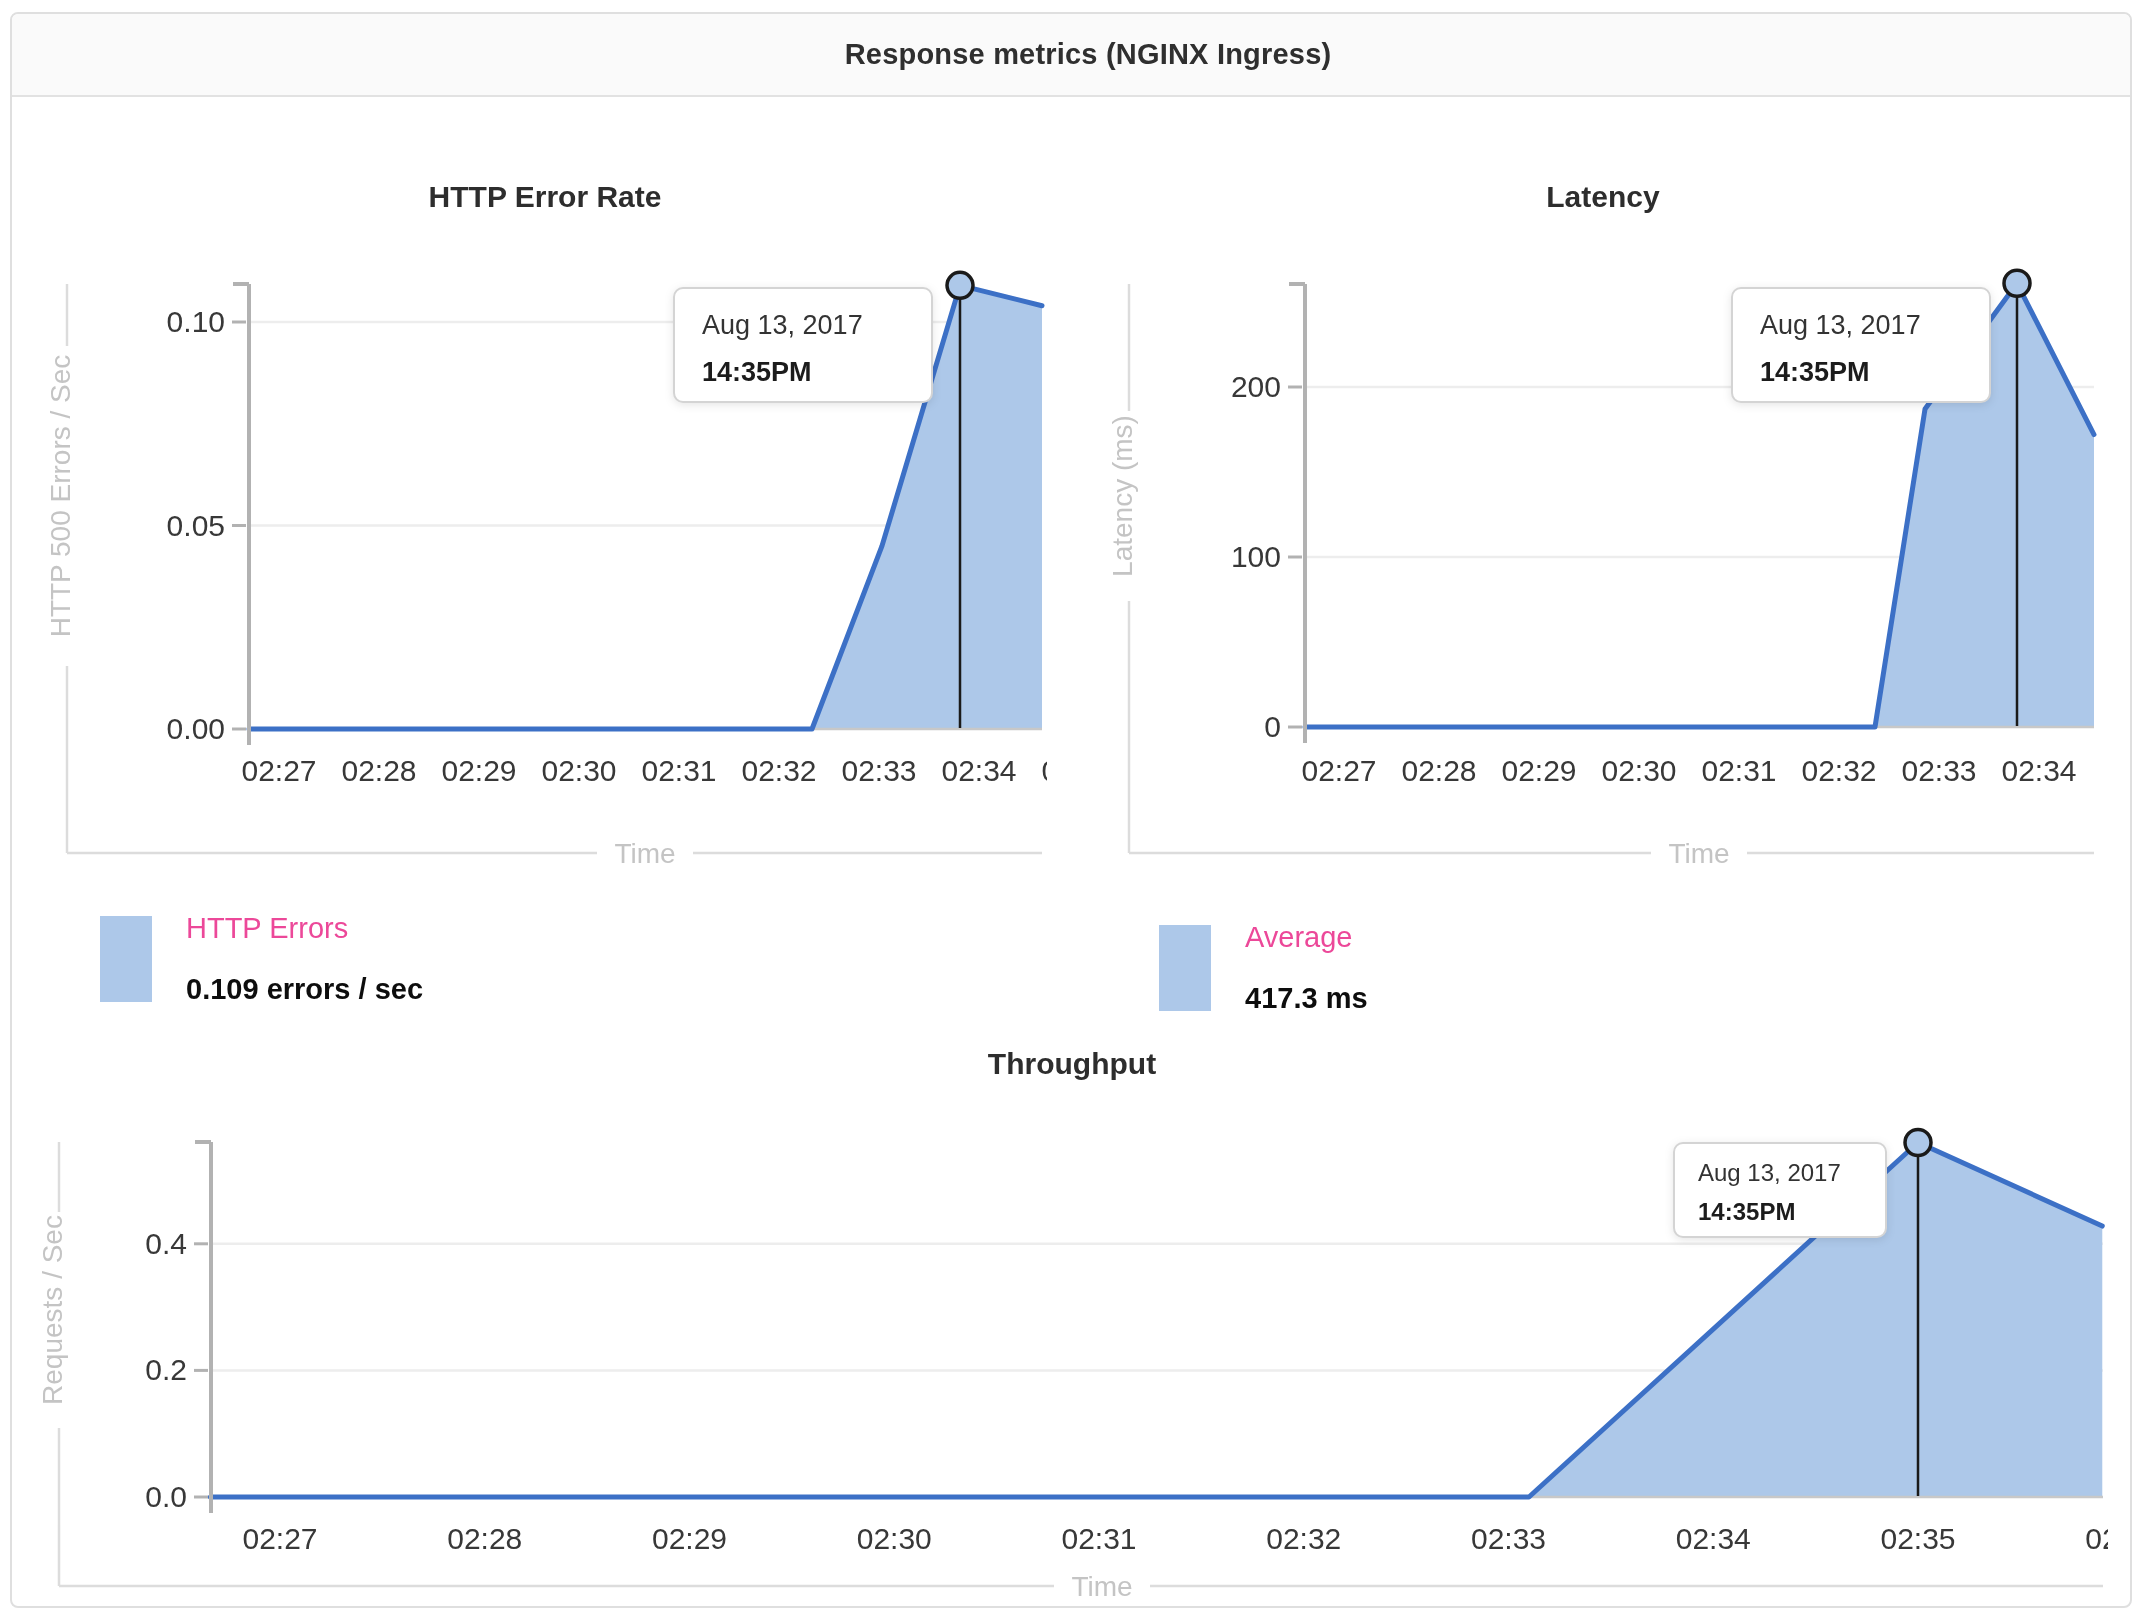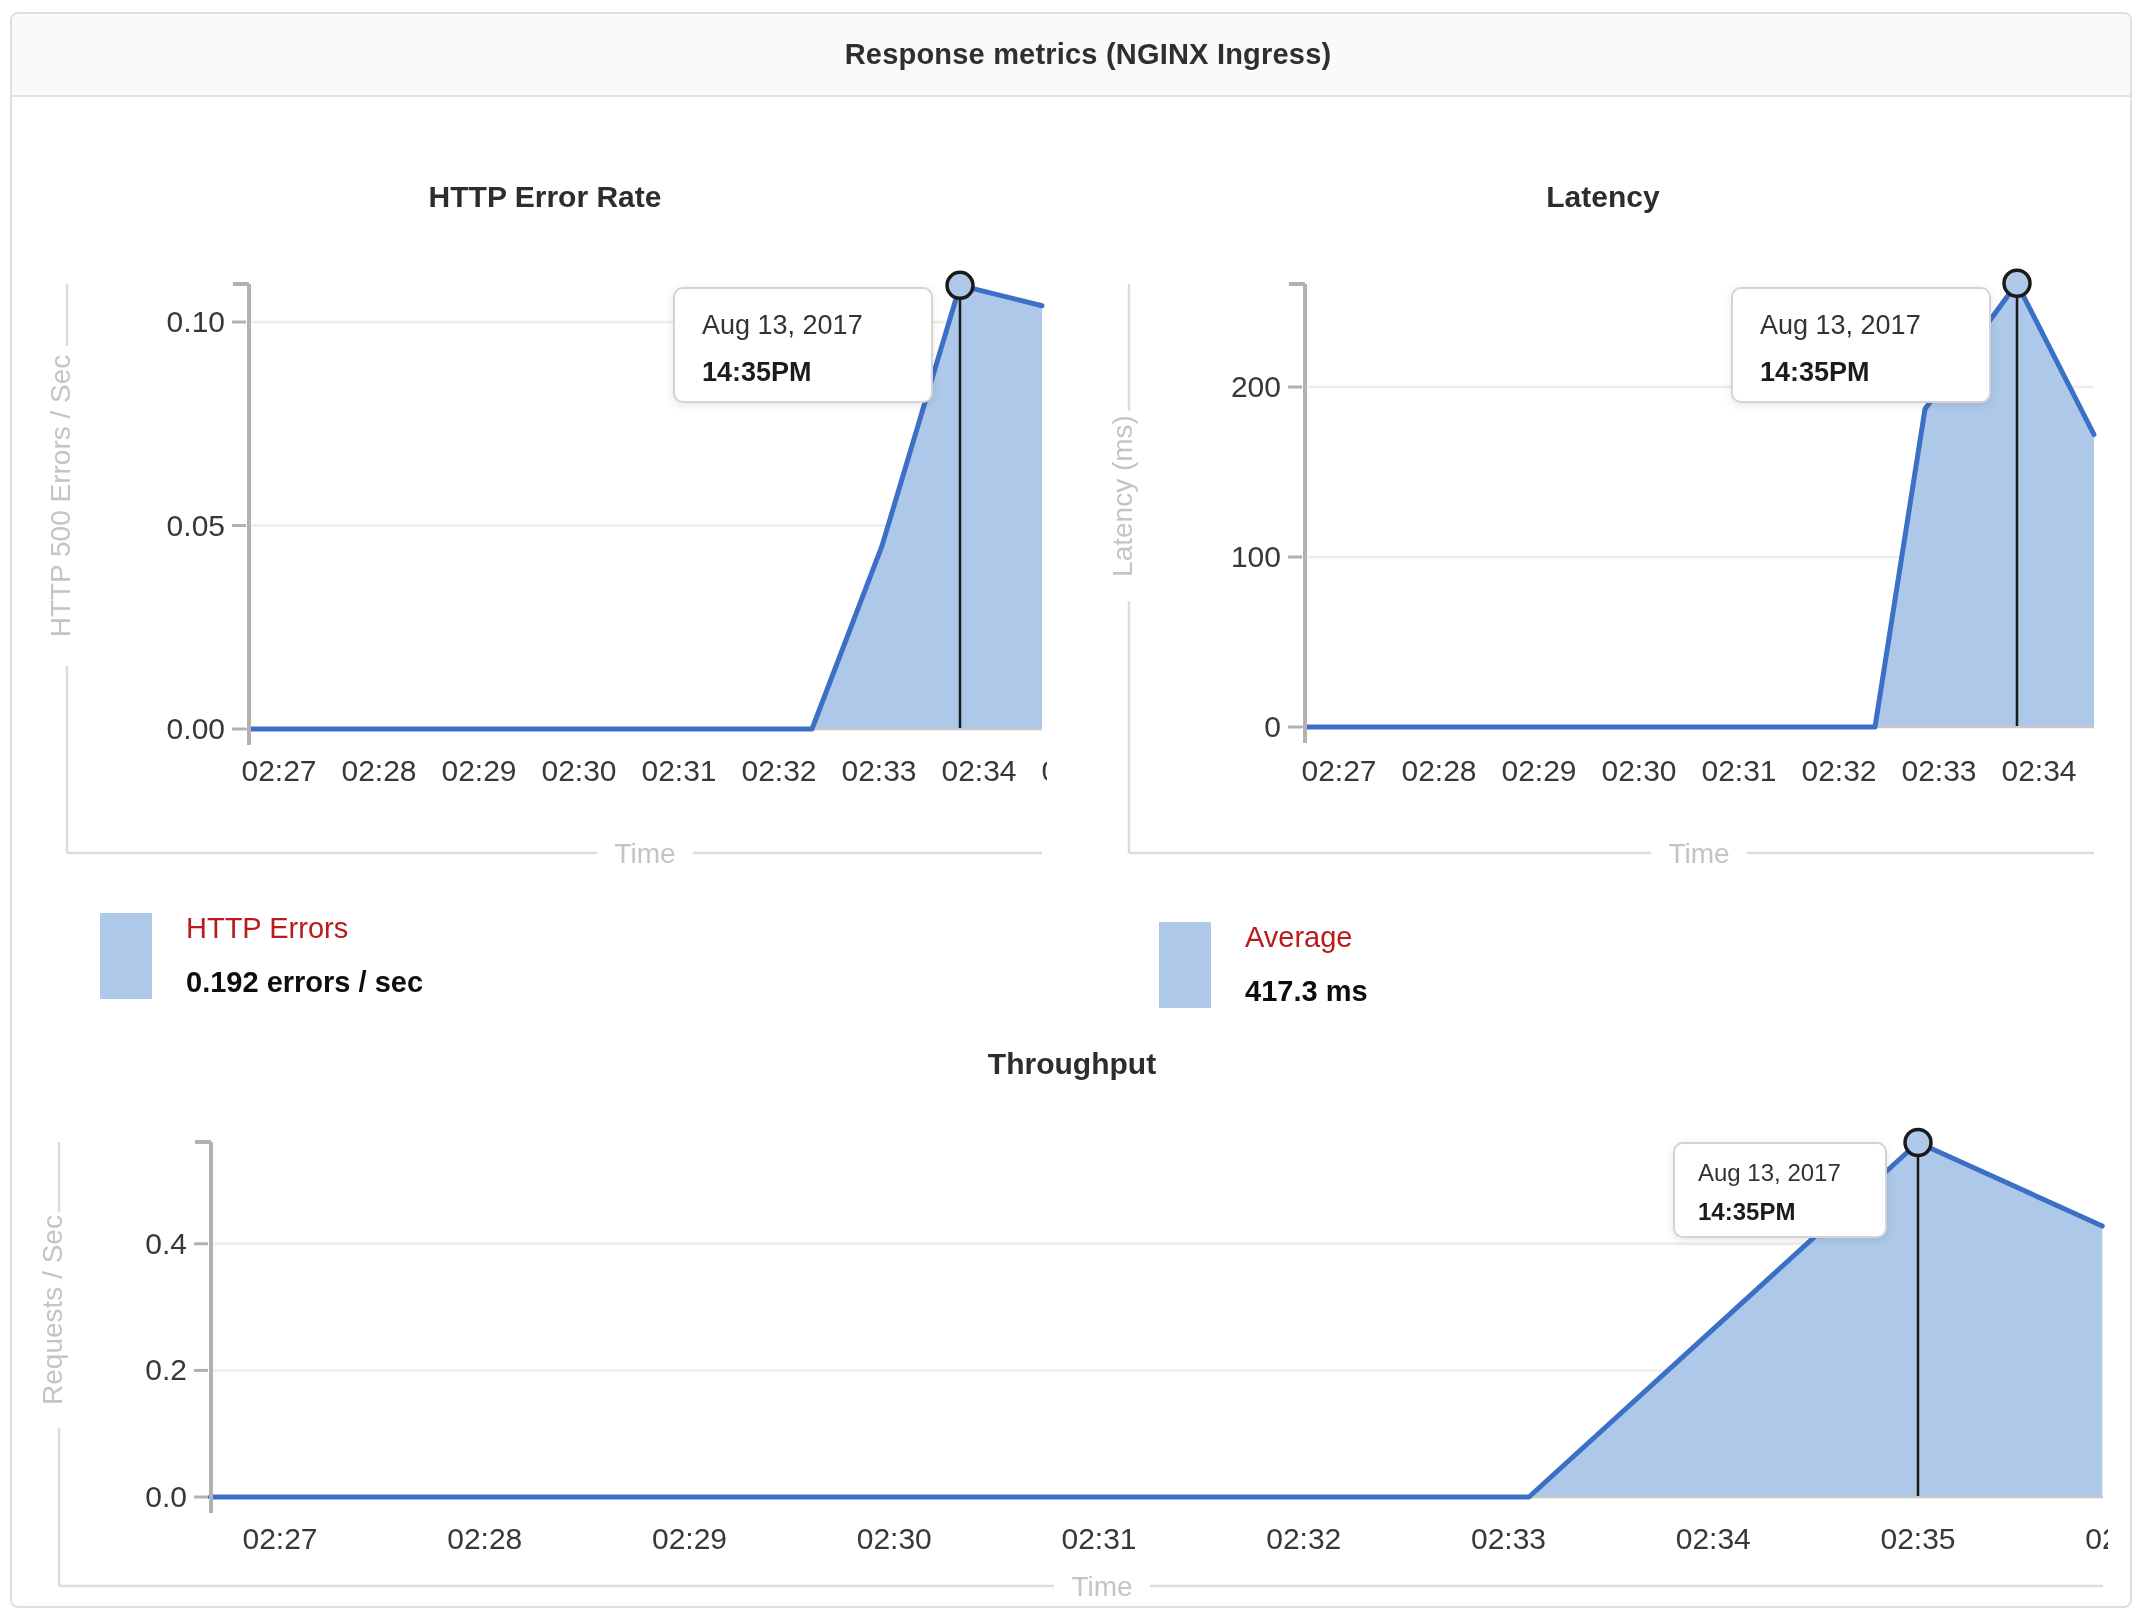--- a/index.html
+++ b/index.html
@@ -22,21 +22,21 @@
   .chart-svg{position:absolute;}
   #chart-svg-0{left:0;top:83px;}
   #chart-svg-1{left:1100px;top:83px;}
   #chart-svg-2{left:0;top:1018px;}
   .legend{
     position:absolute;display:flex;align-items:center;gap:34px;z-index:2;
   }
   #legend-0{left:88px;top:898px;}
   #legend-1{left:1147px;top:907px;}
   .swatch{width:52px;height:86px;background:#adc8e9;}
-  .legend-label{font-size:29px;color:#b91c1c;margin-bottom:21px;}
+  .legend-label{font-size:29px;color:#ec4899;margin-bottom:28px;}
   .legend-value{font-size:29px;font-weight:700;color:#0d0d0d;}
   .tip-rect{filter:drop-shadow(0 2px 4px rgba(0,0,0,0.10));}
   text{font-family:"Liberation Sans",sans-serif;}
   .t-title{font-size:30px;font-weight:700;fill:#2d2d2d;}
   .t-tick{font-size:30px;fill:#383838;}
   .t-muted{font-size:28px;fill:#c4c4c4;}
   .t-tip{font-size:27px;fill:#333333;}
   .t-tip-b{font-size:27px;font-weight:700;fill:#1c1c1c;}
 </style>
 </head>
@@ -155,21 +155,21 @@
         <rect x="1672" y="1141" width="212" height="94" rx="9" fill="#ffffff" stroke="#d4d4d4" stroke-width="2" class="tip-rect"></rect>
         <text x="1696" y="1179" class="t-tip" style="font-size:24px;">Aug 13, 2017</text>
         <text x="1696" y="1218" class="t-tip-b" style="font-size:24px;">14:35PM</text>
         <circle cx="1916" cy="1140.52" r="13" fill="#adc8e9" stroke="#1a1a1a" stroke-width="3.5"></circle>
       </svg>
 
     <div class="legend" id="legend-0">
       <div class="swatch" style="background: rgb(173, 200, 233);"></div>
       <div class="legend-text">
         <div class="legend-label">HTTP Errors</div>
-        <div class="legend-value">0.192 errors / sec</div>
+        <div class="legend-value">0.109 errors / sec</div>
       </div>
     </div>
 
     <div class="legend" id="legend-1">
       <div class="swatch" style="background: rgb(173, 200, 233);"></div>
       <div class="legend-text">
         <div class="legend-label">Average</div>
         <div class="legend-value">417.3 ms</div>
       </div>
     </div>

